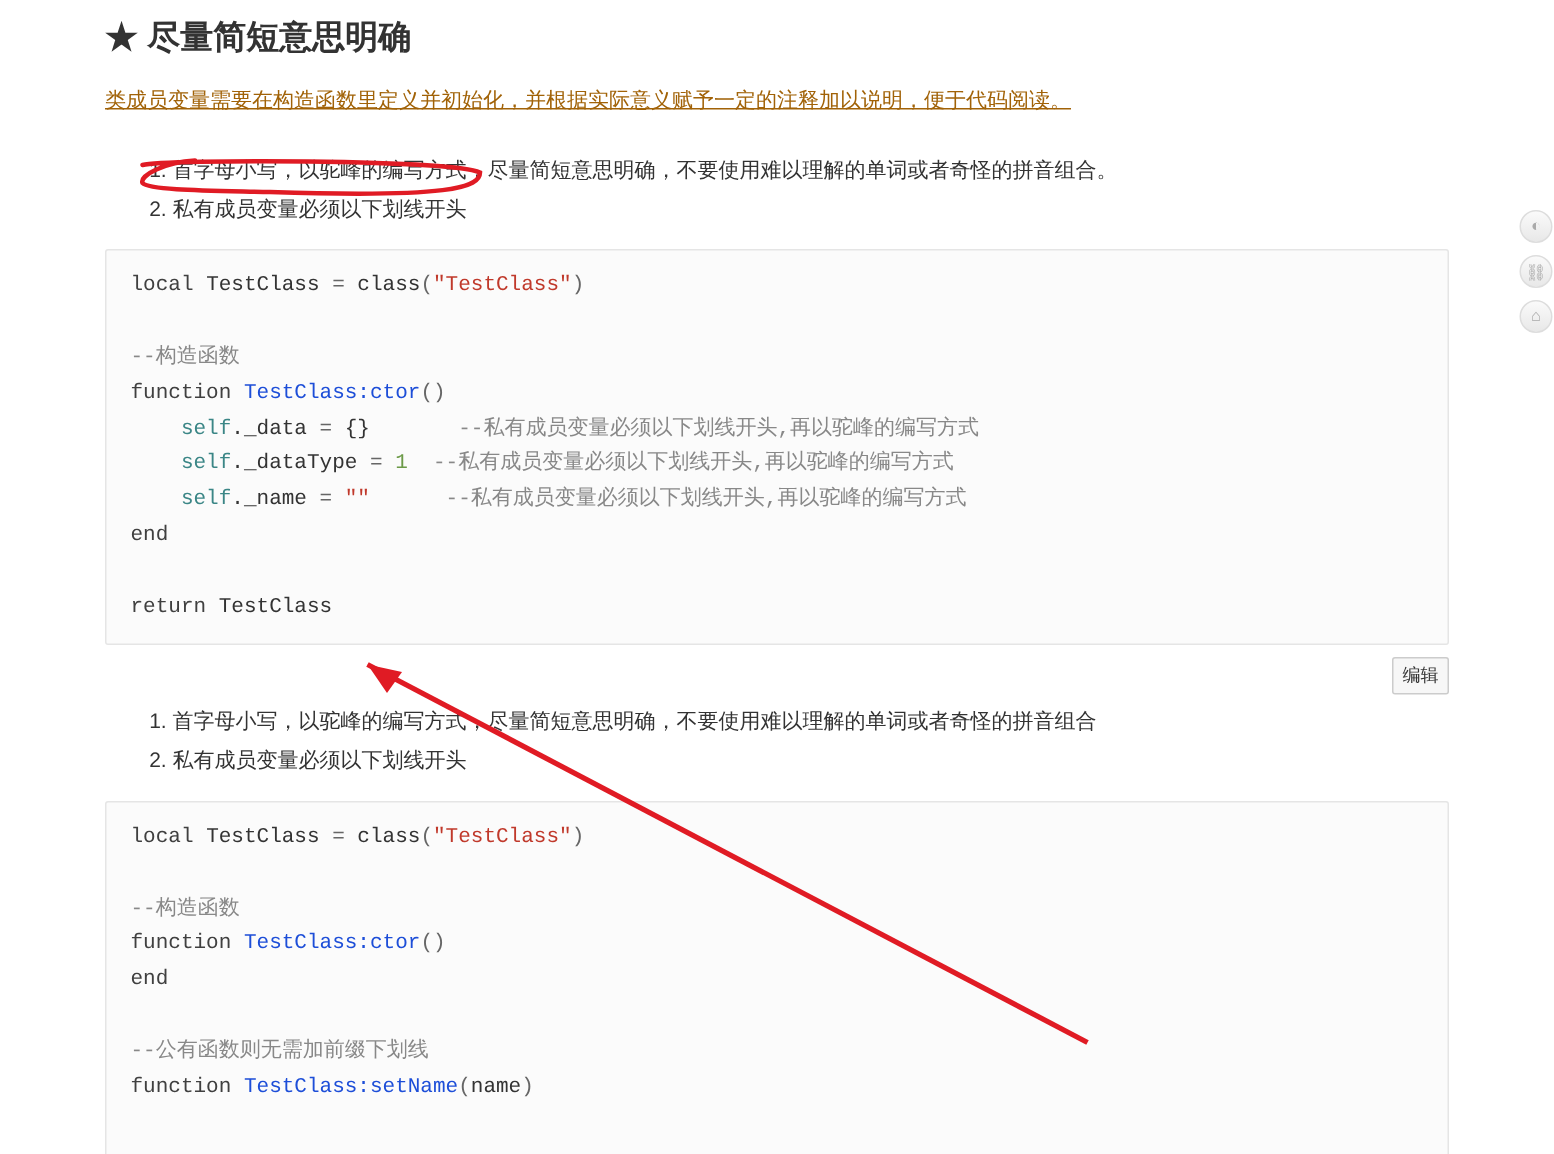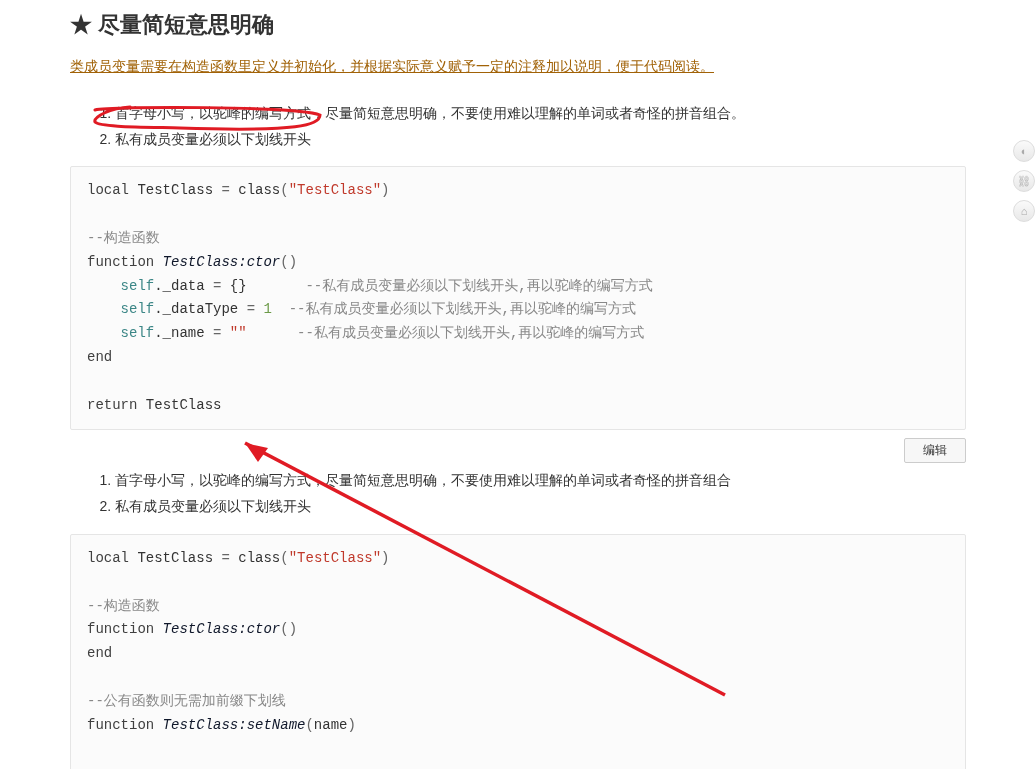--- a/index.html
+++ b/index.html
@@ -66,37 +66,36 @@
     .code-block .str {
       color: #c0392b;
     }
     .code-block .num {
       color: #6c9a48;
     }
     .code-block .comment {
       color: #888;
     }
     .code-block .func {
-      color: #0f172a;
-      font-style: italic;
+      color: #1d4ed8;
     }
     .code-block .selfref {
       color: #3b8686;
     }
     .edit-btn-wrap {
       text-align: right;
       margin-bottom: 6px;
     }
     .edit-btn {
       display: inline-block;
       border: 1px solid #ccc;
       background: #f7f7f7;
       font-size: 12px;
       color: #333;
-      padding: 3px 18px;
+      padding: 3px 6px;
       cursor: pointer;
       border-radius: 2px;
     }
     .side-toolbar {
       position: absolute;
       right: 0;
       top: 140px;
       width: 24px;
       display: flex;
       flex-direction: column;

